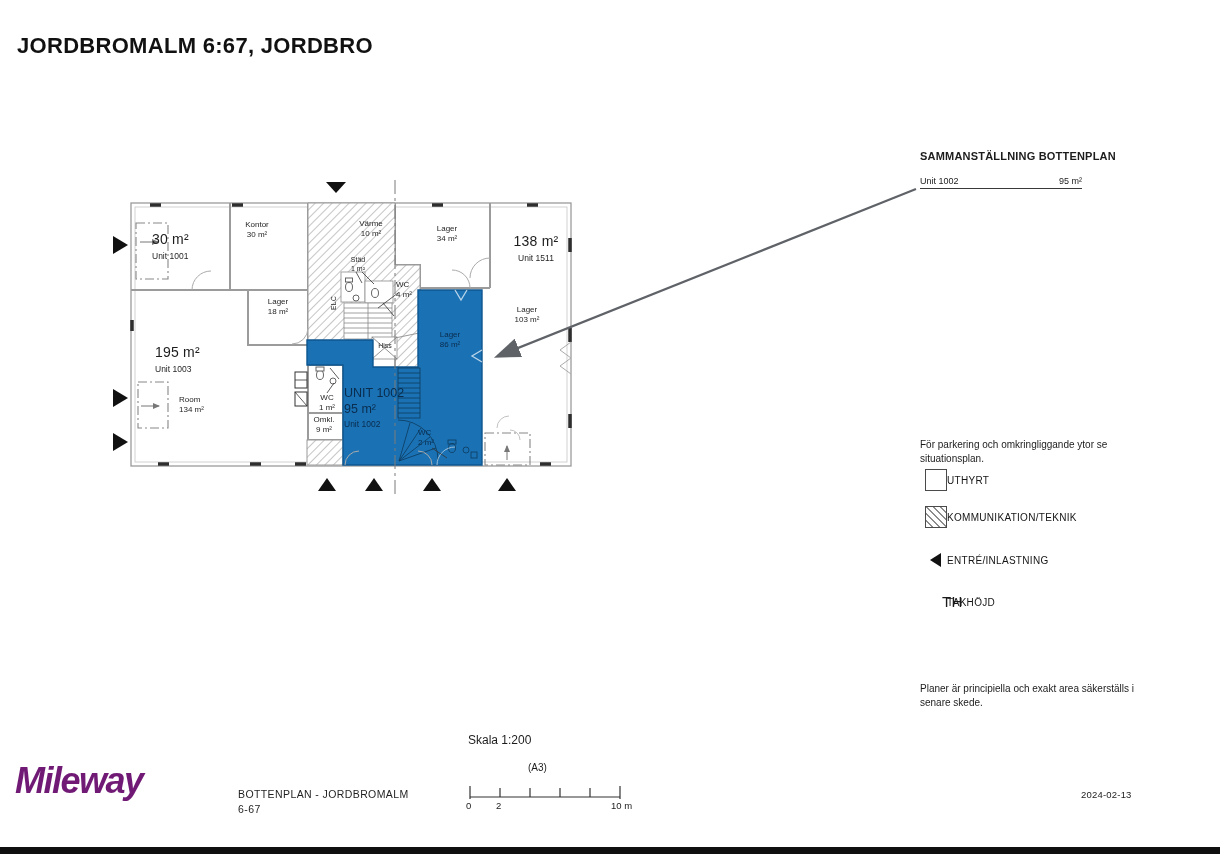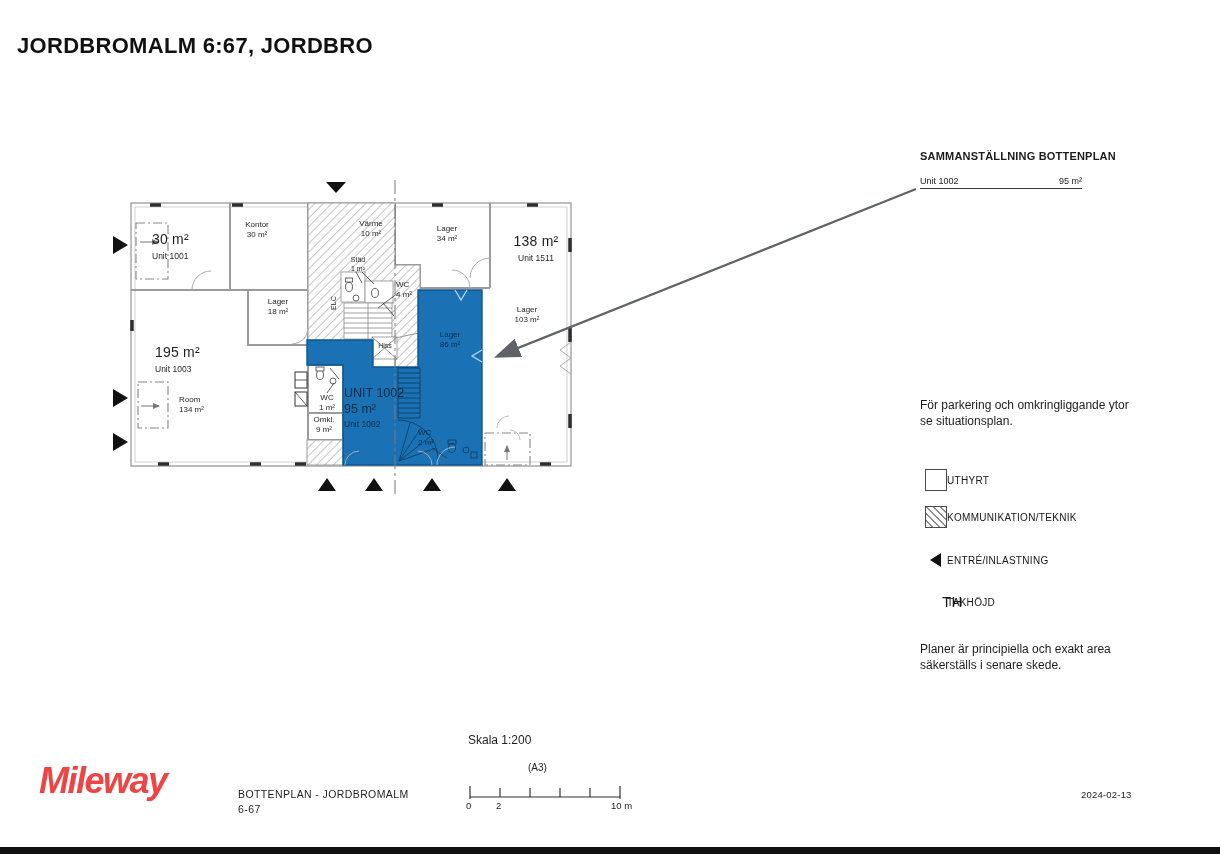--- a/index.html
+++ b/index.html
@@ -30,32 +30,32 @@
   .unitline{font-size:8.5px;margin-top:2px;}
   .navy{color:#0a2c4d;}
   .u1002 .l1,.u1002 .l2{font-size:12.5px;line-height:1.3;}
   .u1002 .l3{font-size:8.5px;margin-top:1px;}
   .fs7{font-size:7px;}
   .rot{transform:rotate(-90deg);transform-origin:left top;font-size:6.5px;letter-spacing:.5px;}
 
   .sum-title{left:920px;top:150px;font-size:11px;font-weight:bold;letter-spacing:.2px;text-align:center;}
   .sum-row{left:920px;top:176px;width:162px;display:flex;justify-content:space-between;
            font-size:9px;border-bottom:1px solid #3a3a3a;padding-bottom:2px;}
-  .note{font-size:12px;line-height:1.35;width:215px;}
+  .note{font-size:10px;line-height:1.35;width:215px;margin-top:41px;}
 
   .legend{left:925px;top:469px;width:260px;}
   .leg-row{position:absolute;left:0;display:flex;align-items:center;}
   .leg-swatch{width:22px;height:22px;border:1.2px solid #4a4a4a;background:#fff;box-sizing:border-box;}
   .leg-hatch{background:repeating-linear-gradient(45deg,#fff 0 4px,#8c8c8c 4px 5px);}
   .leg-tri{width:0;height:0;border-top:7px solid transparent;border-bottom:7px solid transparent;
            border-right:11px solid #111;margin-left:5px;}
   .leg-th{font-size:15px;letter-spacing:.3px;margin-left:17px;}
   .leg-label{font-size:10px;letter-spacing:.3px;color:#151515;}
 
-  .logo{left:15px;top:760px;font-size:36px;font-weight:bold;font-style:italic;letter-spacing:-1.5px;color:#ef4444;margin-left:24px;}
+  .logo{left:15px;top:760px;font-size:36px;font-weight:bold;font-style:italic;letter-spacing:-1.5px;color:#701a75;}
   .dwg-title{left:238px;top:787px;font-size:10.5px;letter-spacing:.4px;line-height:1.45;color:#1f1f1f;}
   .scale-label{left:468px;top:733px;font-size:12px;}
   .scale-format{left:528px;top:762px;font-size:10px;}
   .tick-label{font-size:9.5px;}
   .date{left:1081px;top:789px;font-size:9.5px;letter-spacing:.2px;}
   .bottom-bar{left:0;top:847px;width:1220px;height:7px;background:#101010;}
   svg.drawing{position:absolute;left:0;top:0;z-index:1;}
   .txt{z-index:3;}
 </style>
 </head>

